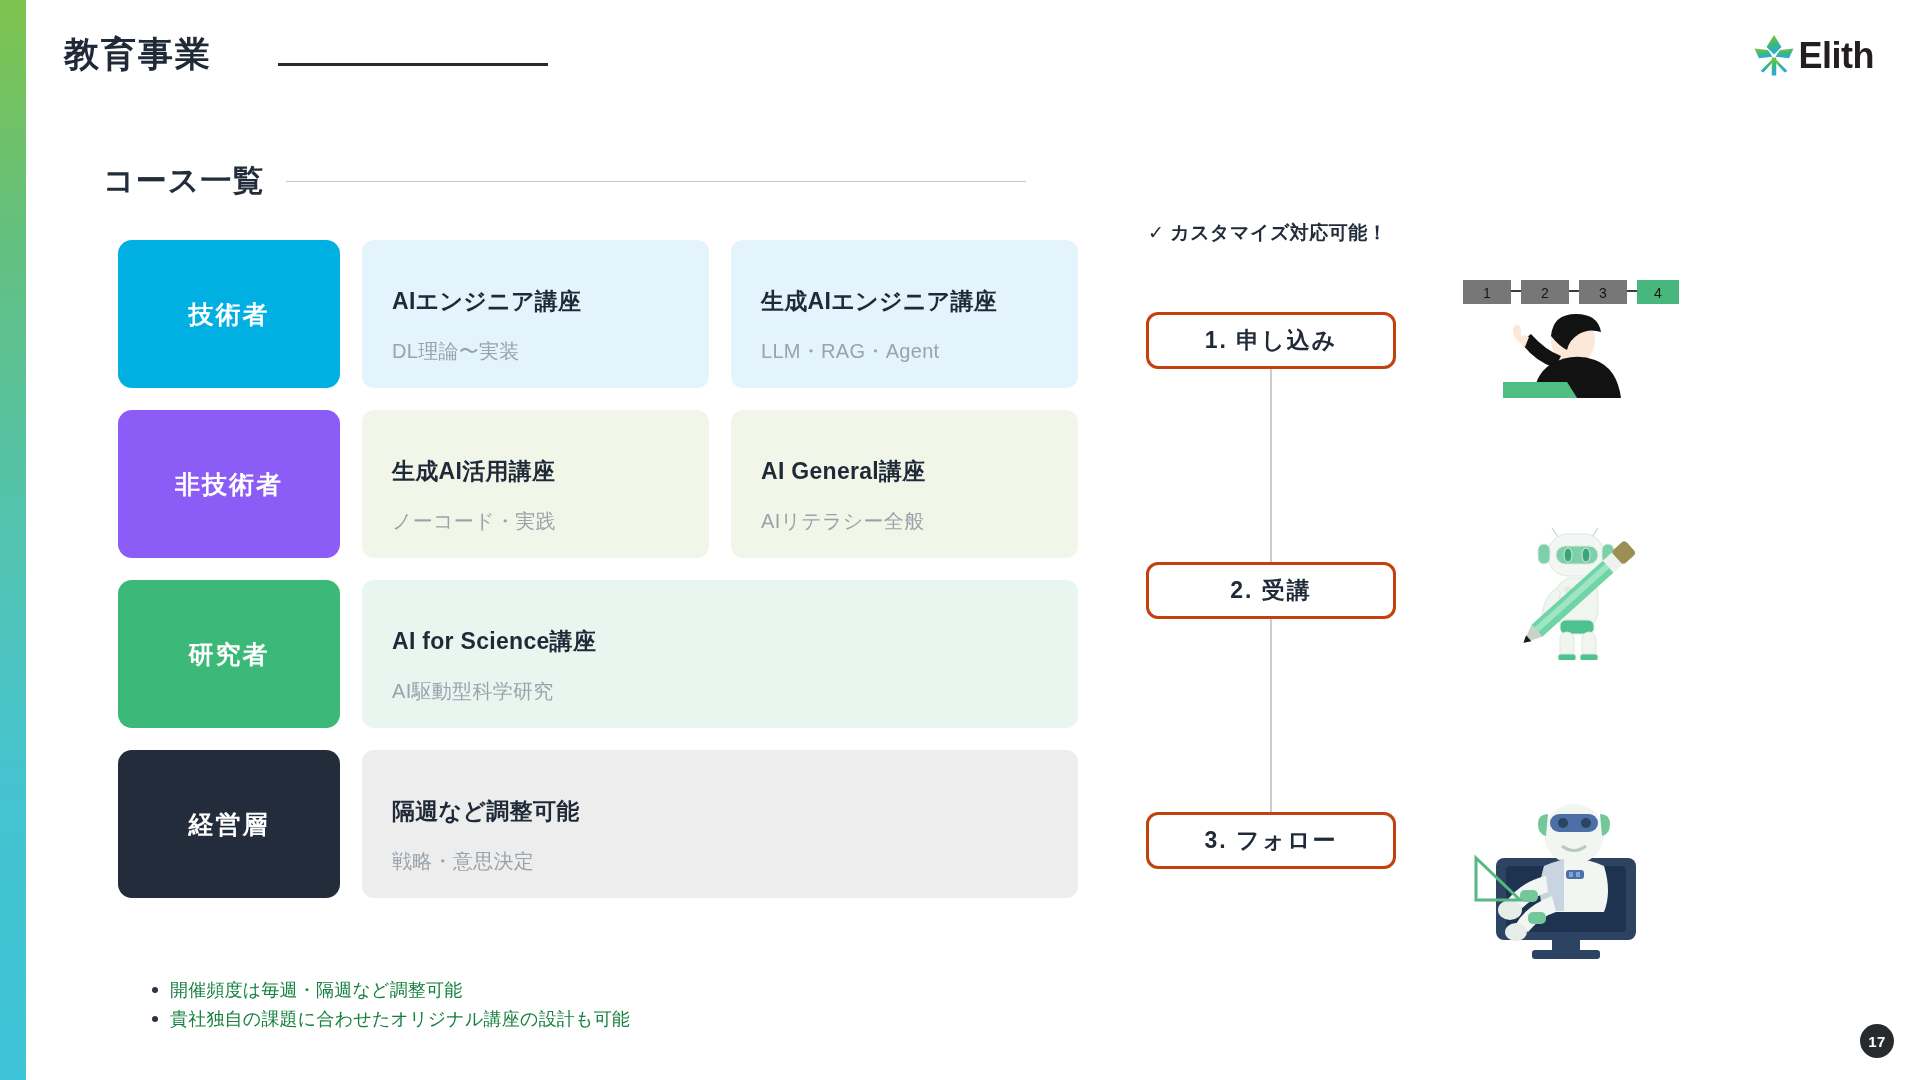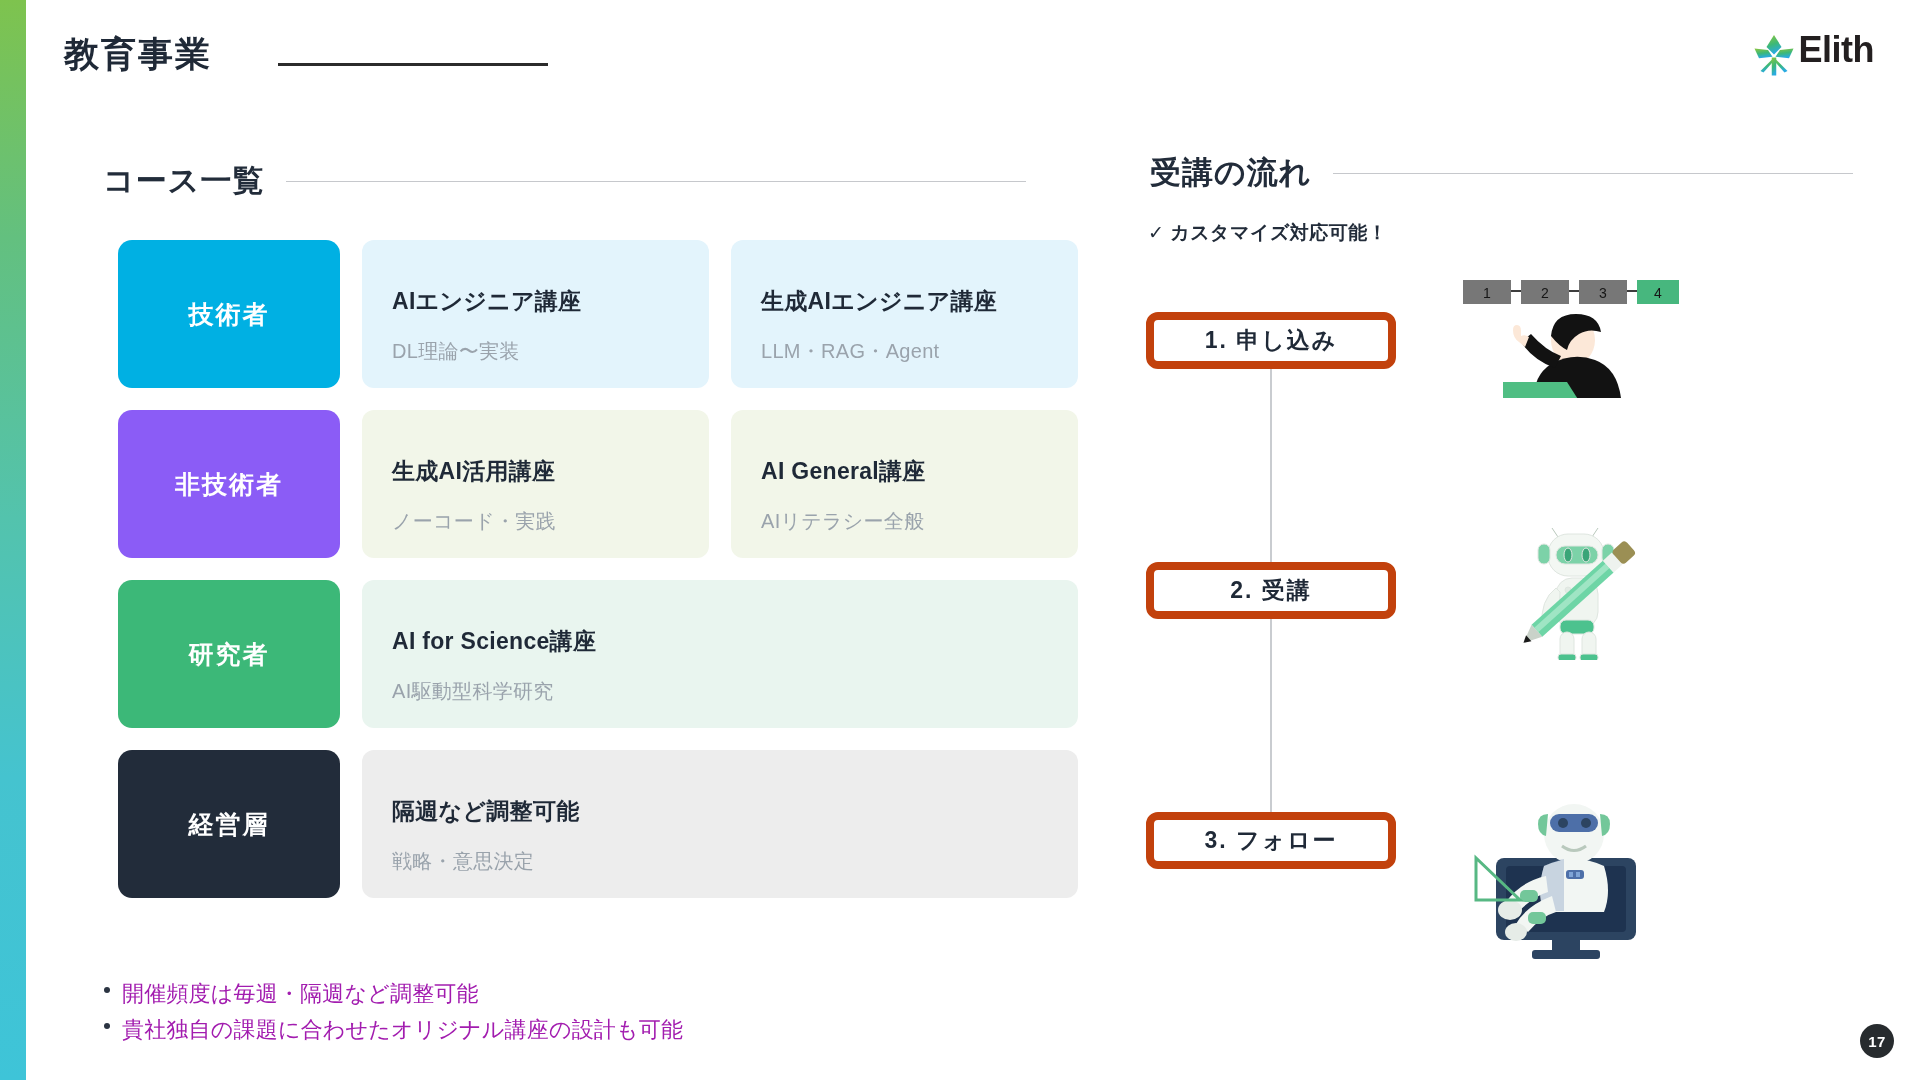--- a/index.html
+++ b/index.html
@@ -23,21 +23,21 @@
   .page-title{
     position:absolute;left:64px;top:36px;
     font-size:35px;font-weight:700;letter-spacing:2px;color:#1f2937;
     line-height:1;
   }
   .title-rule{
     position:absolute;left:278px;top:63px;width:270px;height:3px;background:#2b2b2b;
   }
 
   
-  .logo{position:absolute;right:46px;top:32px;display:flex;align-items:flex-start;gap:1px;}
+  .logo{position:absolute;right:46px;top:32px;display:flex;align-items:center;gap:1px;}
   .logo-mark{width:48px;height:48px;display:block;}
   .logo-text{font-size:36px;font-weight:700;color:#231f20;letter-spacing:-0.5px;line-height:1;}
 
   
   .sec-head{position:absolute;display:flex;align-items:center;gap:22px;}
   .sec-head .sec-title{font-size:31px;font-weight:700;color:#222c3a;letter-spacing:1px;white-space:nowrap;}
   .sec-head .sec-rule{height:1px;background:#c6c8cc;}
 
   #sec-courses{left:103px;top:160px;}
   #sec-courses .sec-rule{width:740px;}
@@ -55,32 +55,32 @@
   .course-card{
     flex:1;border-radius:12px;
     padding:47px 30px 0 30px;box-sizing:border-box;
   }
   .course-card.wide{flex:1;}
   .course-name{font-size:23px;font-weight:700;color:#1f2937;line-height:1.25;letter-spacing:.3px;}
   .course-sub{margin-top:22px;font-size:20px;color:#9aa3ac;letter-spacing:.3px;}
 
   
   .notes{position:absolute;left:96px;top:976px;margin:0;padding:0 0 0 26px;list-style:none;}
-  .notes li{position:relative;font-size:22px;color:#a21caf;line-height:1.62;letter-spacing:.2px;}
+  .notes li{position:relative;font-size:18px;color:#15803d;line-height:1.62;letter-spacing:.2px;margin-left:48px;}
   .notes li::before{
     content:"";position:absolute;left:-18px;top:11px;width:6px;height:6px;border-radius:50%;background:#2b3442;
   }
 
   
   .flow-check{position:absolute;left:1148px;top:220px;font-size:19px;font-weight:700;color:#222c3a;letter-spacing:.5px;}
 
   .flow{position:absolute;left:1146px;top:312px;width:250px;}
   .flow-step{
     width:250px;height:57px;box-sizing:border-box;
-    border:8px solid #c2410c;border-radius:12px;background:#fff;
+    border:3px solid #c2410c;border-radius:12px;background:#fff;
     display:flex;align-items:center;justify-content:center;
     font-size:23px;font-weight:700;color:#1f2937;letter-spacing:2px;
   }
   .flow-connector{width:2px;height:193px;background:#c9ccd0;margin:0 auto;}
 
   
   .illus{position:absolute;}
   #illus-1{left:1455px;top:278px;}
   #illus-2{left:1500px;top:500px;}
   #illus-3{left:1470px;top:800px;}
@@ -121,24 +121,20 @@
       </g>
     </svg>
     <span class="logo-text">Elith</span>
   </div>
 
   <div class="sec-head" id="sec-courses">
     <span class="sec-title">コース一覧</span>
     <span class="sec-rule"></span>
   </div>
 
-  <div class="sec-head" id="sec-flow">
-    <span class="sec-title">受講の流れ</span>
-    <span class="sec-rule"></span>
-  </div>
 
   <div class="courses">
 
     <div class="course-row">
       <div class="cat-chip" style="background:#00b0e3">技術者</div>
       <div class="course-card" style="background:#e3f4fc">
         <div class="course-name">AIエンジニア講座</div>
         <div class="course-sub">DL理論〜実装</div>
       </div>
       <div class="course-card" style="background:#e3f4fc">

